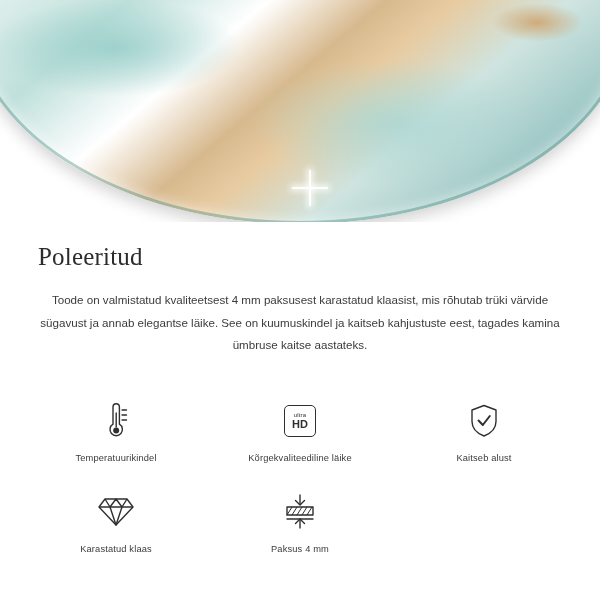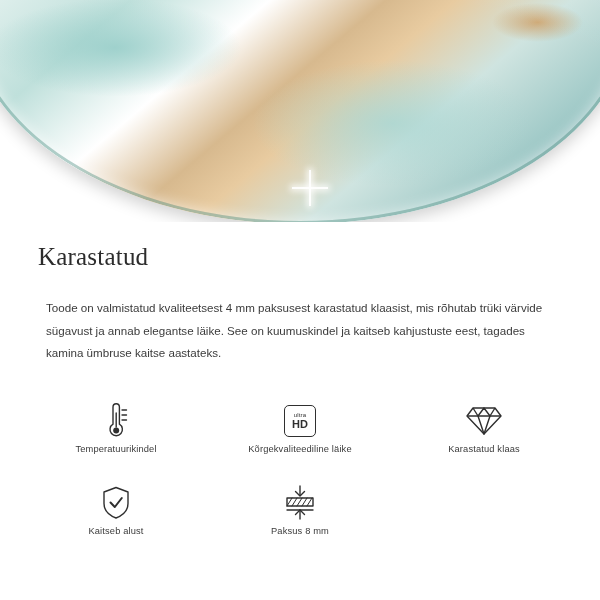--- a/index.html
+++ b/index.html
@@ -105,26 +105,27 @@
     font-family: "Liberation Serif", serif;
     font-weight: 400;
     font-size: 25px;
     line-height: 1.32;
     color: #2c2c2c;
     letter-spacing: 0.2px;
   }
   .headline .line2 { display: block; }
 
   .paragraph {
-    margin: 8px;
+    margin: 0;
     padding: 16px 38px 0 38px;
     font-size: 11.6px;
     line-height: 1.95;
     color: #3b3b3b;
     max-width: 560px;
+    text-align: center;
   }
 
   
   .features {
     position: absolute;
     left: 0;
     top: 398px;
     width: 600px;
     display: grid;
     grid-template-columns: repeat(3, 1fr);
@@ -139,20 +140,21 @@
     justify-content: flex-start;
   }
   .feature-icon {
     height: 46px;
     display: flex;
     align-items: center;
     justify-content: center;
     color: #2f2f2f;
   }
   .feature-label {
+    margin-top: 9px;
     font-size: 9.3px;
     color: #3a3a3a;
     text-align: center;
     letter-spacing: 0.15px;
   }
   .ultrahd {
     width: 30px;
     height: 30px;
     border: 1.4px solid #2f2f2f;
     border-radius: 5px;
@@ -174,21 +176,21 @@
     <div class="hero-bg"></div>
     <div class="plate">
       <div class="plate-sheen"></div>
       <div class="plate-rim"></div>
     </div>
     <div class="sparkle"></div>
   </div>
 
   <div class="content">
     <h1 class="headline">
-      <span>Karastatud</span>
+      <span>Poleeritud</span>
     </h1>
     <p class="paragraph">Toode on valmistatud kvaliteetsest 4 mm paksusest karastatud klaasist, mis rõhutab trüki värvide sügavust ja annab elegantse läike. See on kuumuskindel ja kaitseb kahjustuste eest, tagades kamina ümbruse kaitse aastateks.</p>
   </div>
 
   <div class="features">
 
     <div class="feature">
       <div class="feature-icon">
         <svg width="30" height="40" viewBox="0 0 30 40" fill="none" stroke="#2f2f2f" stroke-width="1.4" stroke-linecap="round">
           <path d="M12 6a3.2 3.2 0 0 1 6.4 0v17.2a6.2 6.2 0 1 1 -6.4 0z"></path>
@@ -207,50 +209,50 @@
         <div class="ultrahd">
           <span class="u1">ultra</span>
           <span class="u2">HD</span>
         </div>
       </div>
       <div class="feature-label">Kõrgekvaliteediline läike</div>
     </div>
 
     <div class="feature">
       <div class="feature-icon">
+        <svg width="32" height="38" viewBox="0 0 32 38" fill="none" stroke="#2f2f2f" stroke-width="1.4" stroke-linecap="round" stroke-linejoin="round">
+          <path d="M16 3.5 28 8v11.5c0 7.2-5 11.8-12 14.5-7-2.7-12-7.3-12-14.5V8z"></path>
+          <path d="M10.5 18.5 14.8 23 21.8 14" stroke-width="2"></path>
+        </svg>
+      </div>
+      <div class="feature-label">Kaitseb alust</div>
+    </div>
+
+    <div class="feature">
+      <div class="feature-icon">
         <svg width="38" height="34" viewBox="0 0 38 34" fill="none" stroke="#2f2f2f" stroke-width="1.4" stroke-linejoin="round">
           <path d="M8 4h22l6 8-17 18L2 12z"></path>
           <path d="M2 12h34"></path>
           <path d="M8 4l5 8 6-8 6 8 5-8"></path>
           <path d="M13 12l6 18 6-18"></path>
         </svg>
       </div>
       <div class="feature-label">Karastatud klaas</div>
-    </div>
-
-    <div class="feature">
-      <div class="feature-icon">
-        <svg width="32" height="38" viewBox="0 0 32 38" fill="none" stroke="#2f2f2f" stroke-width="1.4" stroke-linecap="round" stroke-linejoin="round">
-          <path d="M16 3.5 28 8v11.5c0 7.2-5 11.8-12 14.5-7-2.7-12-7.3-12-14.5V8z"></path>
-          <path d="M10.5 18.5 14.8 23 21.8 14" stroke-width="2"></path>
-        </svg>
-      </div>
-      <div class="feature-label">Kaitseb alust</div>
     </div>
 
 
     <div class="feature">
       <div class="feature-icon">
         <svg width="36" height="38" viewBox="0 0 36 38" fill="none" stroke="#2f2f2f" stroke-width="1.4" stroke-linecap="round" stroke-linejoin="round">
           <line x1="18" y1="2" x2="18" y2="11"></line>
           <path d="M13.5 7.5 18 12l4.5-4.5"></path>
           <rect x="5" y="14" width="26" height="8" fill="none"></rect>
           <path d="M5 22 10 14M10 22 15 14M15 22 20 14M20 22 25 14M25 22 30 14" stroke-width="1"></path>
           <line x1="5" y1="26" x2="31" y2="26"></line>
           <line x1="18" y1="26" x2="18" y2="35"></line>
           <path d="M13.5 30.5 18 26l4.5 4.5"></path>
         </svg>
       </div>
-      <div class="feature-label">Paksus 8 mm</div>
+      <div class="feature-label">Paksus 4 mm</div>
     </div>
 
   </div>
 </div>
 
 </body></html>

